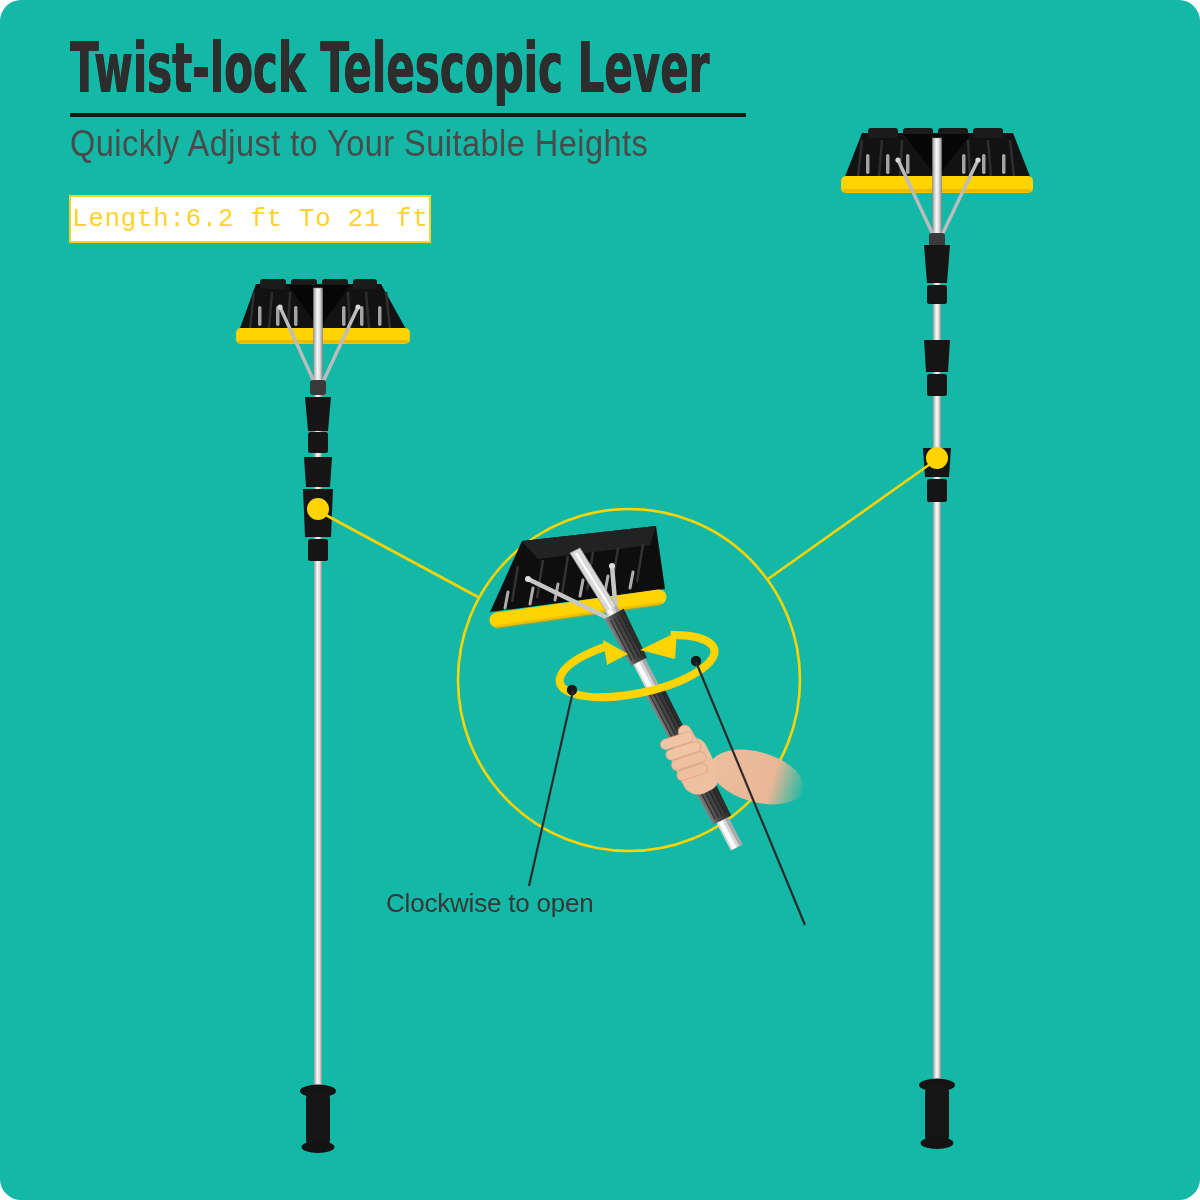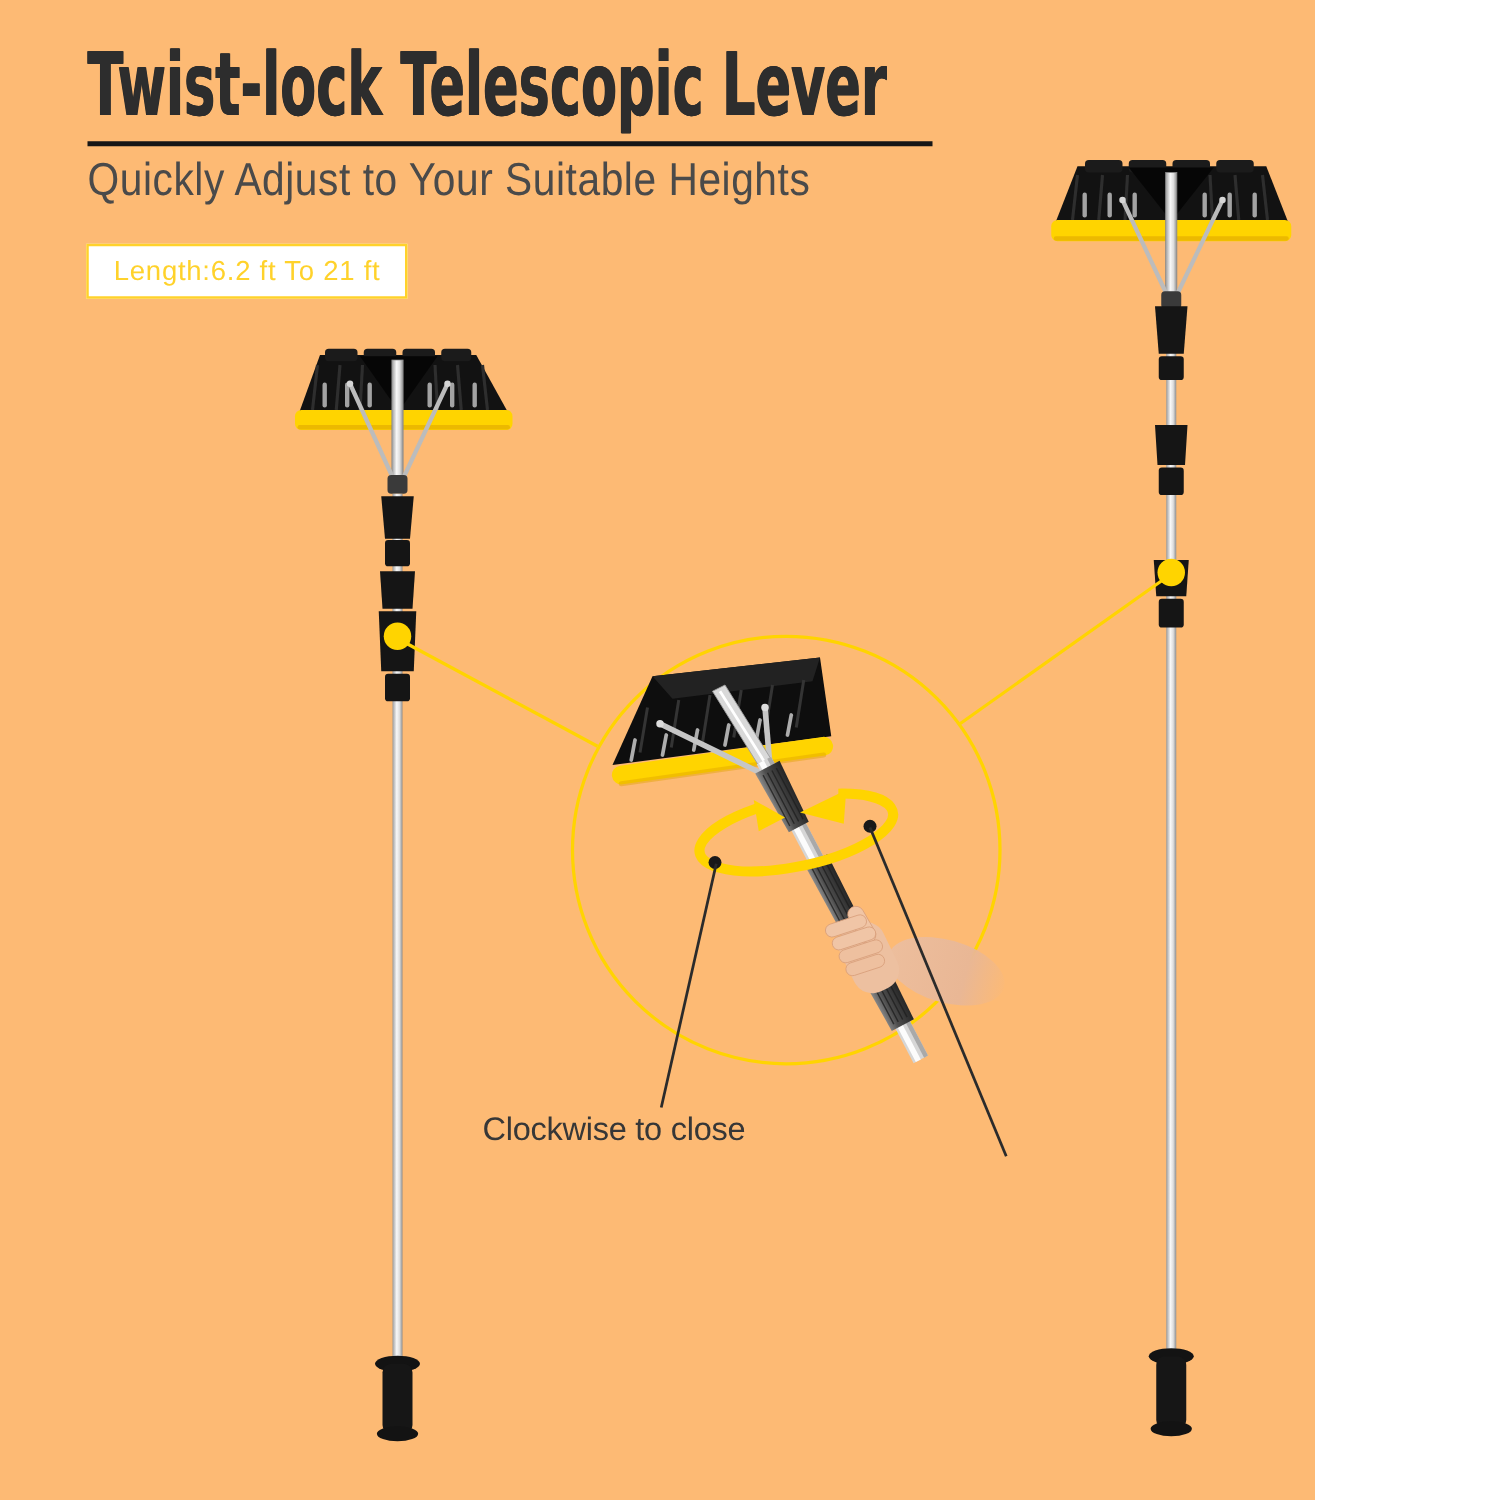--- a/index.html
+++ b/index.html
@@ -1,34 +1,34 @@
 <!DOCTYPE html>
 <html style="--yellow: #FFD400; --badge-yellow: #FFD22B; --title-c: #2D2D2D; --subtitle-c: #4A4A4A; --label-c: #373737; --divider-c: #161616;"><head>
 <meta charset="utf-8">
 <style>
   :root{
     --yellow:#FFD400; --badge-yellow:#FFD22B; --title-c:#2D2D2D;
     --subtitle-c:#4A4A4A; --label-c:#373737; --divider-c:#161616;
   }
   html,body{margin:0;padding:0;background:#fff;}
-  .canvas{position:relative;width:1052px;height:1200px;background:#fdba74;overflow:hidden;
-          font-family:"Liberation Sans",sans-serif;}
+  .canvas{position:relative;width:1200px;height:1200px;background:#14b8a6;overflow:hidden;
+          font-family:"Liberation Sans",sans-serif;border-radius:21px;}
   .layer-svg{position:absolute;left:0;top:0;z-index:1;}
   .hdr{position:absolute;left:0;top:0;z-index:2;}
   .title{position:absolute;left:70px;top:30px;margin:0;white-space:nowrap;
          font-family:"DejaVu Sans",sans-serif;font-weight:bold;font-size:70px;line-height:1.1;
          color:var(--title-c);transform:scaleX(.60);transform-origin:0 0;
          text-shadow:.6px 0 currentColor,-.6px 0 currentColor;}
   .divider{position:absolute;left:70px;top:113px;width:676px;height:3.5px;background:var(--divider-c);}
   .subtitle{position:absolute;left:70px;top:123px;margin:0;white-space:nowrap;
             font-size:37px;font-weight:normal;color:var(--subtitle-c);
             transform:scaleX(.88);transform-origin:0 0;letter-spacing:.5px;}
   .badge{position:absolute;left:69px;top:195px;border:2px solid var(--badge-yellow);
-         color:var(--badge-yellow);font-size:22px;letter-spacing:.6px;
-         padding:7px 20px;white-space:nowrap;background:#fff;}
+         color:var(--badge-yellow);font-size:26px;letter-spacing:.6px;
+         padding:7px 1px;white-space:nowrap;background:#fff;font-family:Liberation Mono, monospace;}
   .callout-label{position:absolute;z-index:2;color:var(--label-c);font-size:26px;
                  letter-spacing:-.2px;white-space:nowrap;}
   .label-cw{left:386px;top:888px;}
   .label-ccw{left:634px;top:928px;}
   .yel-f{fill:var(--yellow);}
   .yel-s{stroke:var(--yellow);fill:none;}
 </style>
 </head>
 <body>
 
@@ -241,14 +241,14 @@
     <line x1="696" y1="662" x2="805" y2="925" stroke="#2b2b2b" stroke-width="2.2"></line>
   </svg>
 
   <div class="hdr">
     <h1 class="title">Twist-lock Telescopic Lever</h1>
     <div class="divider"></div>
     <p class="subtitle">Quickly Adjust to Your Suitable Heights</p>
     <div class="badge">Length:6.2 ft To 21 ft</div>
   </div>
 
-  <div class="callout-label label-cw">Clockwise to close</div>
+  <div class="callout-label label-cw">Clockwise to open</div>
 </div>
 
 </body></html>

